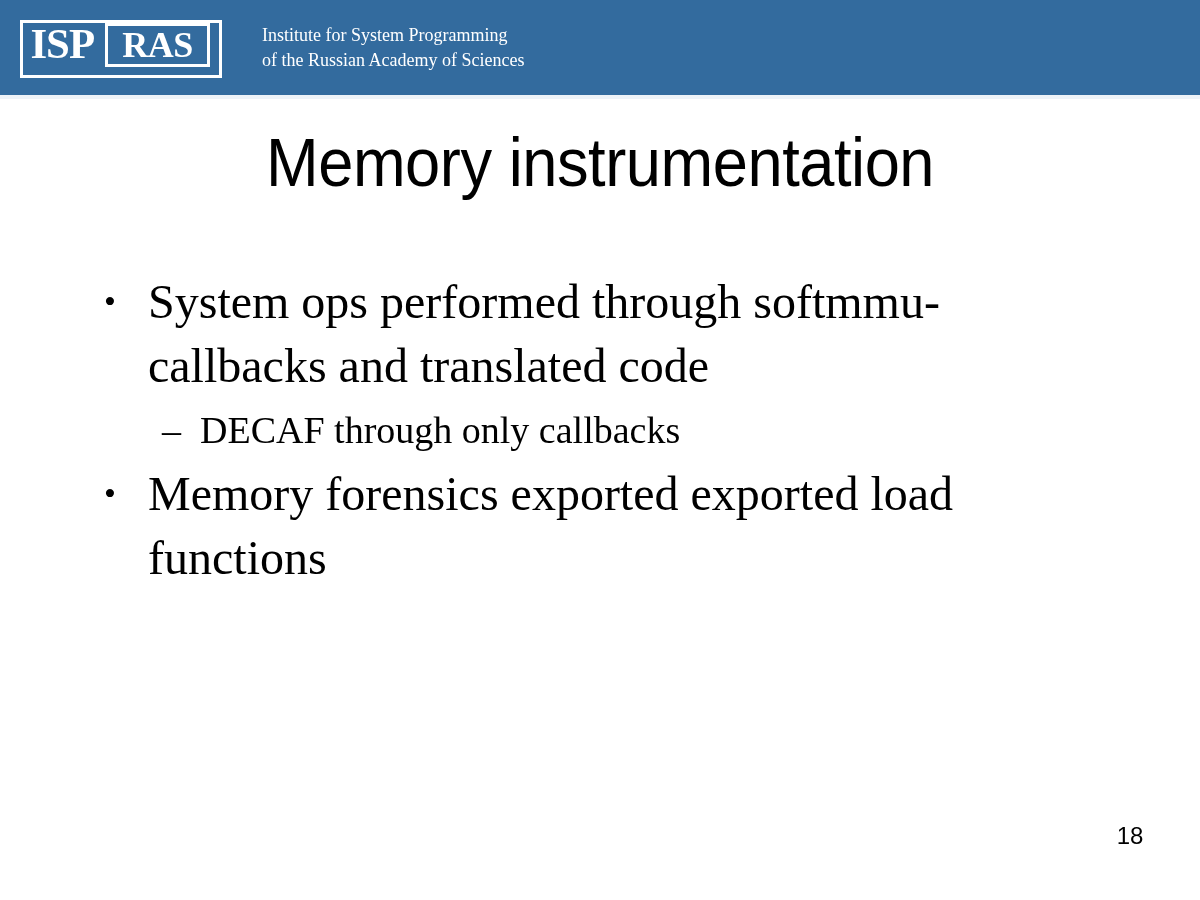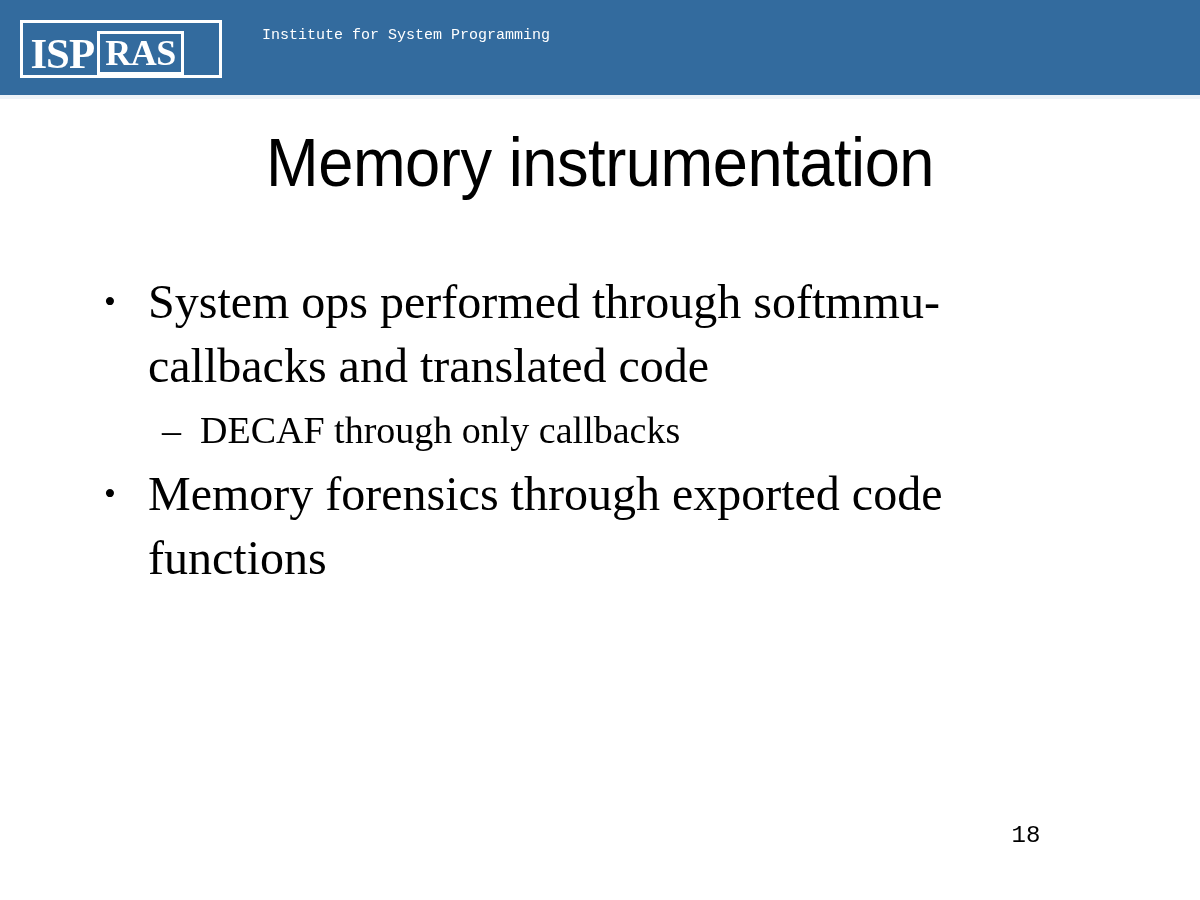--- a/index.html
+++ b/index.html
@@ -40,21 +40,21 @@
   
   .logo {
     position: absolute;
     left: 20px;
     top: 20px;
     width: 202px;
     height: 58px;
     border: 3px solid #ffffff;
     box-sizing: border-box;
     display: flex;
-    align-items: flex-end;
+    align-items: flex-start;
     justify-content: flex-start;
     background: #336B9E;
   }
 
   .logo-isp {
     color: #ffffff;
     font-family: "Liberation Serif", "DejaVu Serif", serif;
     font-weight: bold;
     font-size: 42px;
     line-height: 1;
@@ -63,40 +63,40 @@
     padding-right: 2px;
     transform: scaleX(1.02);
   }
 
   .logo-ras-box {
     border: 3px solid #ffffff;
     box-sizing: border-box;
     height: 44px;
     display: flex;
     align-items: center;
-    padding: 0 5px;
-    margin-left: 2px;
+    padding: 0 14px;
+    margin-left: 10px;
   }
 
   .logo-ras {
     color: #ffffff;
     font-family: "Liberation Serif", "DejaVu Serif", serif;
     font-weight: bold;
     font-size: 36px;
     line-height: 1;
     letter-spacing: -0.5px;
   }
 
   
   .institute {
     position: absolute;
     left: 262px;
     top: 23px;
-    font-family: Liberation Mono, monospace;
-    font-size: 15px;
+    font-family: Liberation Serif, serif;
+    font-size: 18px;
     line-height: 25px;
     color: #ffffff;
   }
 
   .institute div {
     white-space: nowrap;
   }
 
   
   .title {
@@ -158,25 +158,25 @@
     line-height: 56px;
   }
 
   .bullet-text {
     display: inline;
   }
 
   
   .page-number {
     position: absolute;
-    left: 996px;
+    left: 1100px;
     top: 822px;
     width: 60px;
     text-align: center;
-    font-family: Liberation Mono, monospace;
+    font-family: Liberation Sans, sans-serif;
     font-size: 24px;
     line-height: 28px;
     color: #000000;
   }
 </style>
 </head>
 <body>
 
 <div class="slide">
 
@@ -185,38 +185,39 @@
 
   <div class="logo">
     <span class="logo-isp">ISP</span>
     <span class="logo-ras-box">
       <span class="logo-ras">RAS</span>
     </span>
   </div>
 
   <div class="institute">
     <div>Institute for System Programming</div>
+    <div>of the Russian Academy of Sciences</div>
   </div>
 
   <div class="title">Memory instrumentation</div>
 
   <div class="body-area">
 
     <div class="bullet-l1">
       <span class="marker">•</span>
       <span class="bullet-text">System ops performed through softmmu-callbacks and translated code</span>
     </div>
 
     <div class="bullet-l2">
       <span class="marker">–</span>
       <span class="bullet-text">DECAF through only callbacks</span>
     </div>
 
     <div class="bullet-l1">
       <span class="marker">•</span>
-      <span class="bullet-text">Memory forensics through exported code functions</span>
+      <span class="bullet-text">Memory forensics exported exported load functions</span>
     </div>
 
   </div>
 
   <div class="page-number">18</div>
 
 </div>
 
 </body></html>

